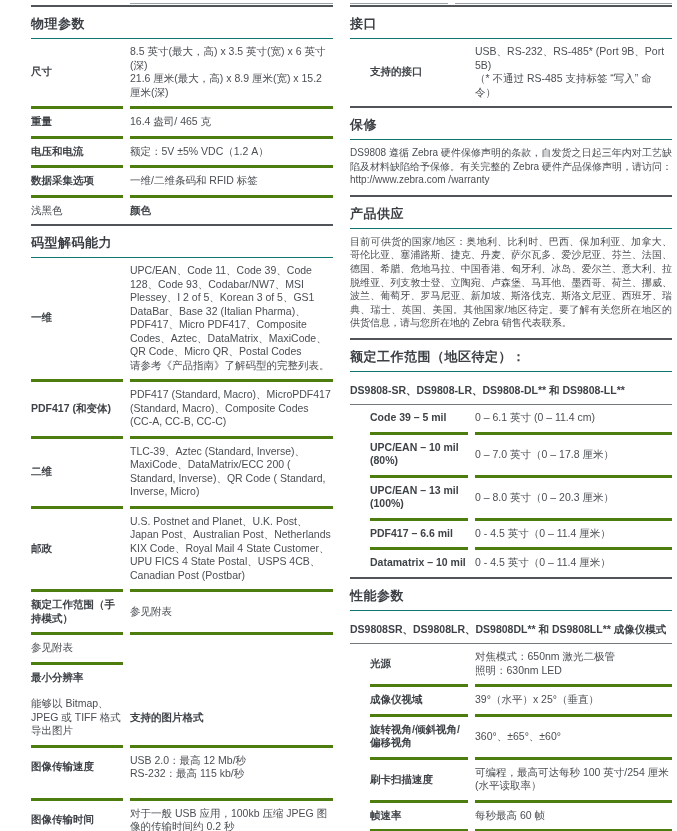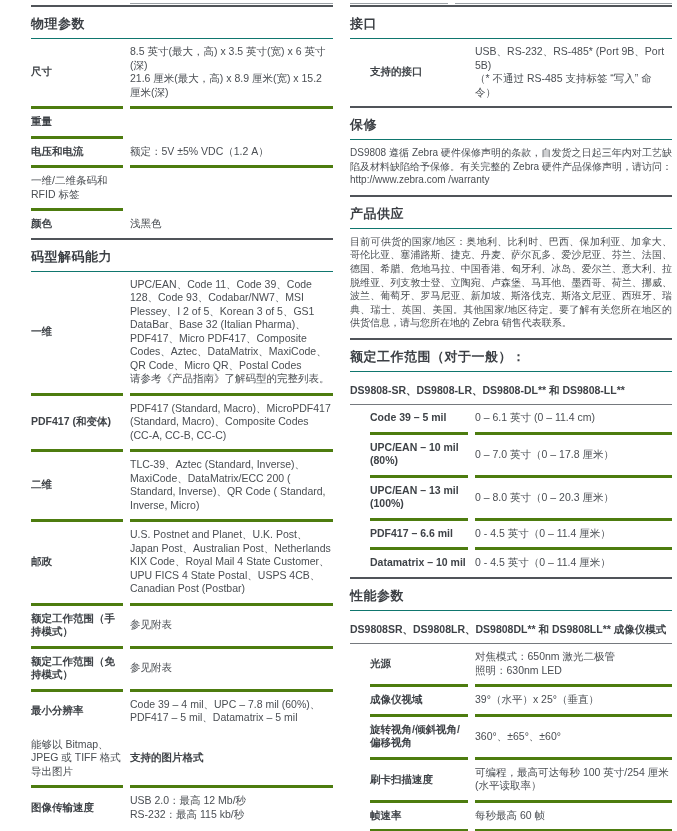--- a/index.html
+++ b/index.html
@@ -67,31 +67,33 @@
 
     <section>
       <h2 class="sec-title">物理参数</h2>
       <div class="row">
         <div class="cell label">尺寸</div>
         <div class="cell value">8.5 英寸(最大，高) x 3.5 英寸(宽) x 6 英寸(深)
 21.6 厘米(最大，高) x 8.9 厘米(宽) x 15.2 厘米(深)</div>
       </div>
       <div class="row">
         <div class="cell label">重量</div>
+        <div class="cell value">16.4 盎司/ 465 克</div>
       </div>
       <div class="row">
         <div class="cell label">电压和电流</div>
         <div class="cell value">额定：5V ±5% VDC（1.2 A）</div>
       </div>
       <div class="row">
+        <div class="cell label">数据采集选项</div>
         <div class="cell value">一维/二维条码和 RFID 标签</div>
       </div>
       <div class="row no-sep">
+        <div class="cell value">浅黑色</div>
         <div class="cell label">颜色</div>
-        <div class="cell value">浅黑色</div>
       </div>
     </section>
 
     <section>
       <h2 class="sec-title">码型解码能力</h2>
       <div class="row">
         <div class="cell label">一维</div>
         <div class="cell value">UPC/EAN、Code 11、Code 39、Code 128、Code 93、Codabar/NW7、MSI Plessey、I 2 of 5、Korean 3 of 5、GS1 DataBar、Base 32 (Italian Pharma)、PDF417、Micro PDF417、Composite Codes、Aztec、DataMatrix、MaxiCode、QR Code、Micro QR、Postal Codes
 请参考《产品指南》了解码型的完整列表。</div>
       </div>
@@ -105,26 +107,24 @@
       </div>
       <div class="row">
         <div class="cell label">邮政</div>
         <div class="cell value">U.S. Postnet and Planet、U.K. Post、Japan Post、Australian Post、Netherlands KIX Code、Royal Mail 4 State Customer、UPU FICS 4 State Postal、USPS 4CB、Canadian Post (Postbar)</div>
       </div>
       <div class="row">
         <div class="cell label">额定工作范围（手持模式）</div>
         <div class="cell value">参见附表</div>
       </div>
       <div class="row">
-        <div class="cell label">额定工作范围（免持模式）</div>
         <div class="cell value">参见附表</div>
       </div>
       <div class="row no-sep">
         <div class="cell label">最小分辨率</div>
-        <div class="cell value">Code 39 – 4 mil、UPC – 7.8 mil (60%)、PDF417 – 5 mil、Datamatrix – 5 mil</div>
       </div>
     </section>
 
     <section>
       <div class="row">
         <div class="cell value">能够以 Bitmap、JPEG 或 TIFF 格式导出图片</div>
         <div class="cell label">支持的图片格式</div>
       </div>
       <div class="row pad-extra">
         <div class="cell label">图像传输速度</div>
@@ -159,21 +159,21 @@
       <h2 class="sec-title">保修</h2>
       <div class="para">DS9808 遵循 Zebra 硬件保修声明的条款，自发货之日起三年内对工艺缺陷及材料缺陷给予保修。有关完整的 Zebra 硬件产品保修声明，请访问：http://www.zebra.com /warranty</div>
     </section>
 
     <section>
       <h2 class="sec-title">产品供应</h2>
       <div class="para">目前可供货的国家/地区：奥地利、比利时、巴西、保加利亚、加拿大、哥伦比亚、塞浦路斯、捷克、丹麦、萨尔瓦多、爱沙尼亚、芬兰、法国、德国、希腊、危地马拉、中国香港、匈牙利、冰岛、爱尔兰、意大利、拉脱维亚、列支敦士登、立陶宛、卢森堡、马耳他、墨西哥、荷兰、挪威、波兰、葡萄牙、罗马尼亚、新加坡、斯洛伐克、斯洛文尼亚、西班牙、瑞典、瑞士、英国、美国。其他国家/地区待定。要了解有关您所在地区的供货信息，请与您所在地的 Zebra 销售代表联系。</div>
     </section>
 
     <section>
-      <h2 class="sec-title">额定工作范围（对于一般）：</h2>
+      <h2 class="sec-title">额定工作范围（地区待定）：</h2>
       <div class="subheader">DS9808-SR、DS9808-LR、DS9808-DL** 和 DS9808-LL**</div>
       <div class="row">
         <div class="cell label">Code 39 – 5 mil</div>
         <div class="cell value">0 – 6.1 英寸 (0 – 11.4 cm)</div>
       </div>
       <div class="row">
         <div class="cell label">UPC/EAN – 10 mil (80%)</div>
         <div class="cell value">0 – 7.0 英寸（0 – 17.8 厘米）</div>
       </div>
       <div class="row">

